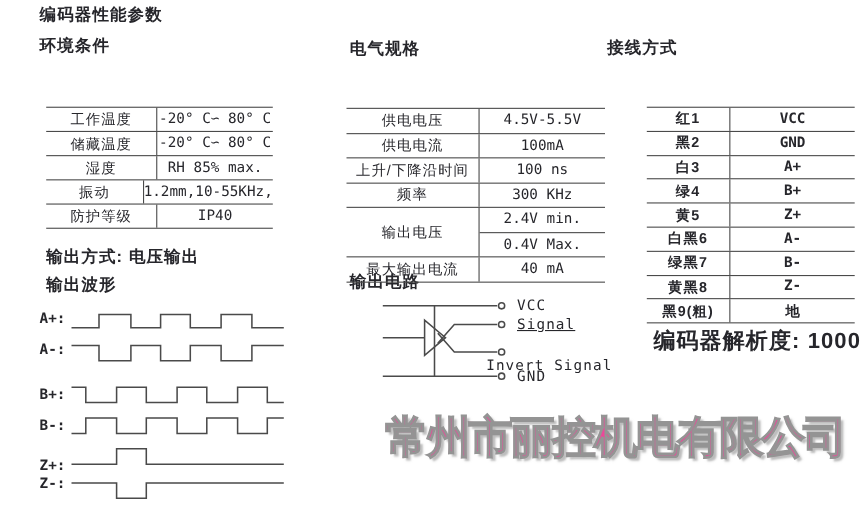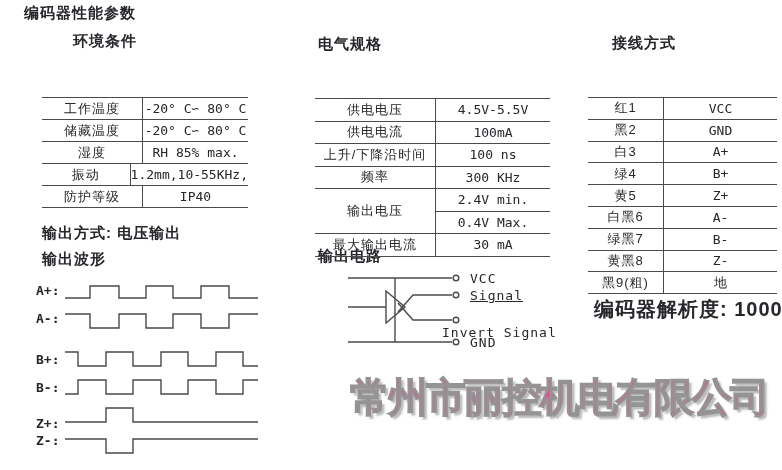--- a/index.html
+++ b/index.html
@@ -21,21 +21,21 @@
   .tbl-env .row{height:21px;}
   .tbl-env .lbl{width:100px;}
   .tbl-elec{left:315px;top:58px;width:235px;}
   .tbl-elec .row{height:21.5px;}
   .tbl-elec .row.dbl{height:44px;}
   .tbl-elec .lbl{width:120px;}
   .valstack{flex:1;display:flex;flex-direction:column;}
   .valstack .val{flex:1;}
   .valstack .val.top{border-bottom:1.5px solid #4a4a4a;}
   .tbl-wire{left:588px;top:57px;width:189px;}
-  .tbl-wire .row{height:20.8px;}
+  .tbl-wire .row{height:20.8px;font-weight:bold;}
   .tbl-wire .lbl{width:75px;}
   .wave-label{position:absolute;font-family:"DejaVu Sans Mono","Liberation Mono",monospace;
               font-size:13px;font-weight:600;color:#26262b;white-space:nowrap;}
   .term-label{position:absolute;font-family:"DejaVu Sans Mono","Liberation Mono",monospace;
               font-size:13px;color:#26262b;white-space:nowrap;letter-spacing:1px;}
   svg.graphics{position:absolute;left:0;top:0;pointer-events:none;}
   .watermark{
     position:absolute;left:350px;top:370px;width:420px;
     font-size:40px;font-weight:700;letter-spacing:-2px;white-space:nowrap;
     color:#ec4899;
@@ -43,24 +43,24 @@
     text-shadow:3px 3px 2px rgba(130,130,130,0.55);
     user-select:none;
   }
   .resolution{font-size:20px;font-weight:600;letter-spacing:1px;white-space:nowrap;}
 </style>
 </head>
 <body>
 
 <div class="page">
 
-  <div class="abs heading" style="left:24px;top:4px;">编码器性能参数</div>
-  <div class="abs heading" style="left:36px;top:32px;margin-left:37px;">环境条件</div>
+  <div class="abs heading" style="left:36px;top:4px;">编码器性能参数</div>
+  <div class="abs heading" style="left:36px;top:32px;">环境条件</div>
   <div class="abs heading" style="left:318px;top:35px;">电气规格</div>
-  <div class="abs heading" style="left:612px;top:34px;">接线方式</div>
+  <div class="abs heading" style="left:552px;top:34px;">接线方式</div>
   <div class="abs heading" style="left:42px;top:224px;">输出方式: 电压输出</div>
   <div class="abs heading" style="left:42px;top:250px;">输出波形</div>
   <div class="abs heading" style="left:318px;top:247px;">输出电路</div>
   <div class="abs resolution" style="left:594px;top:296px;">编码器解析度: 1000</div>
 
   <div class="tbl tbl-env">
     <div class="row">
       <div class="lbl">工作温度</div>
       <div class="val mono">-20° C∽ 80° C</div>
     </div>
@@ -101,21 +101,21 @@
     </div>
     <div class="row dbl">
       <div class="lbl">输出电压</div>
       <div class="valstack">
         <div class="val mono top">2.4V min.</div>
         <div class="val mono">0.4V Max.</div>
       </div>
     </div>
     <div class="row">
       <div class="lbl">最大输出电流</div>
-      <div class="val mono">30 mA</div>
+      <div class="val mono">40 mA</div>
     </div>
   </div>
 
   <div class="tbl tbl-wire">
     <div class="row">
       <div class="lbl">红1</div>
       <div class="val mono">VCC</div>
     </div>
     <div class="row">
       <div class="lbl">黑2</div>

